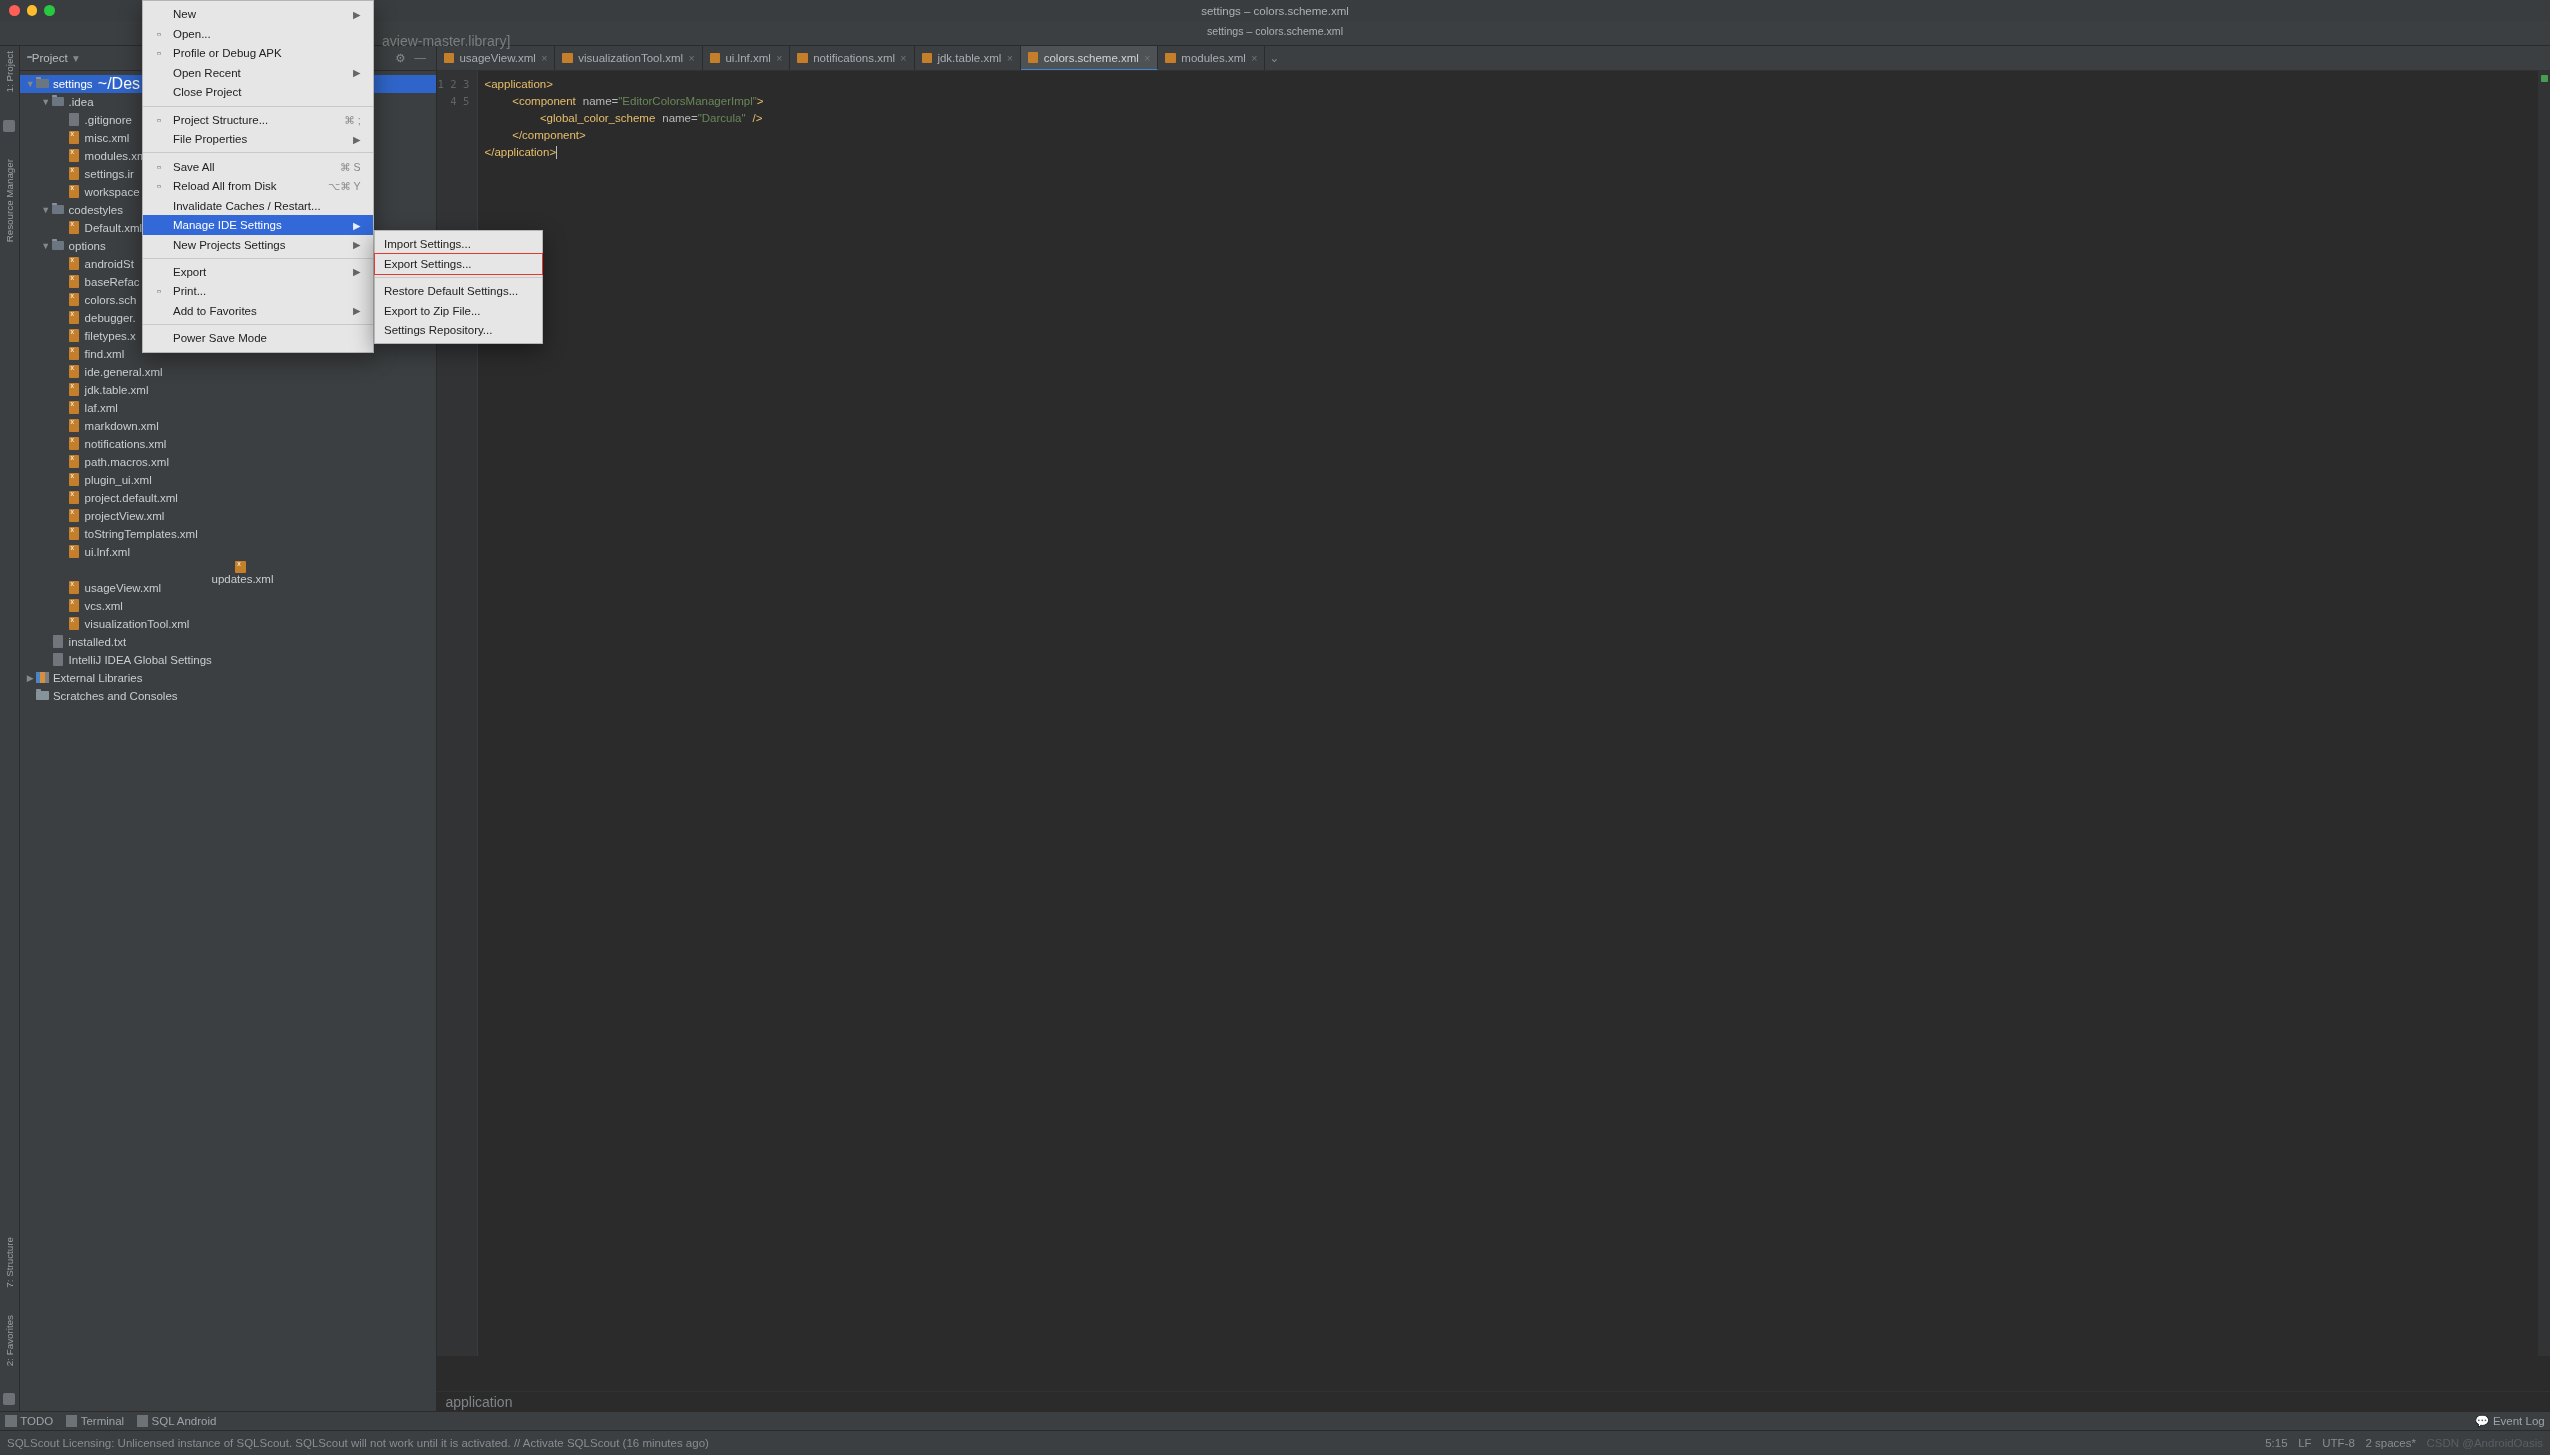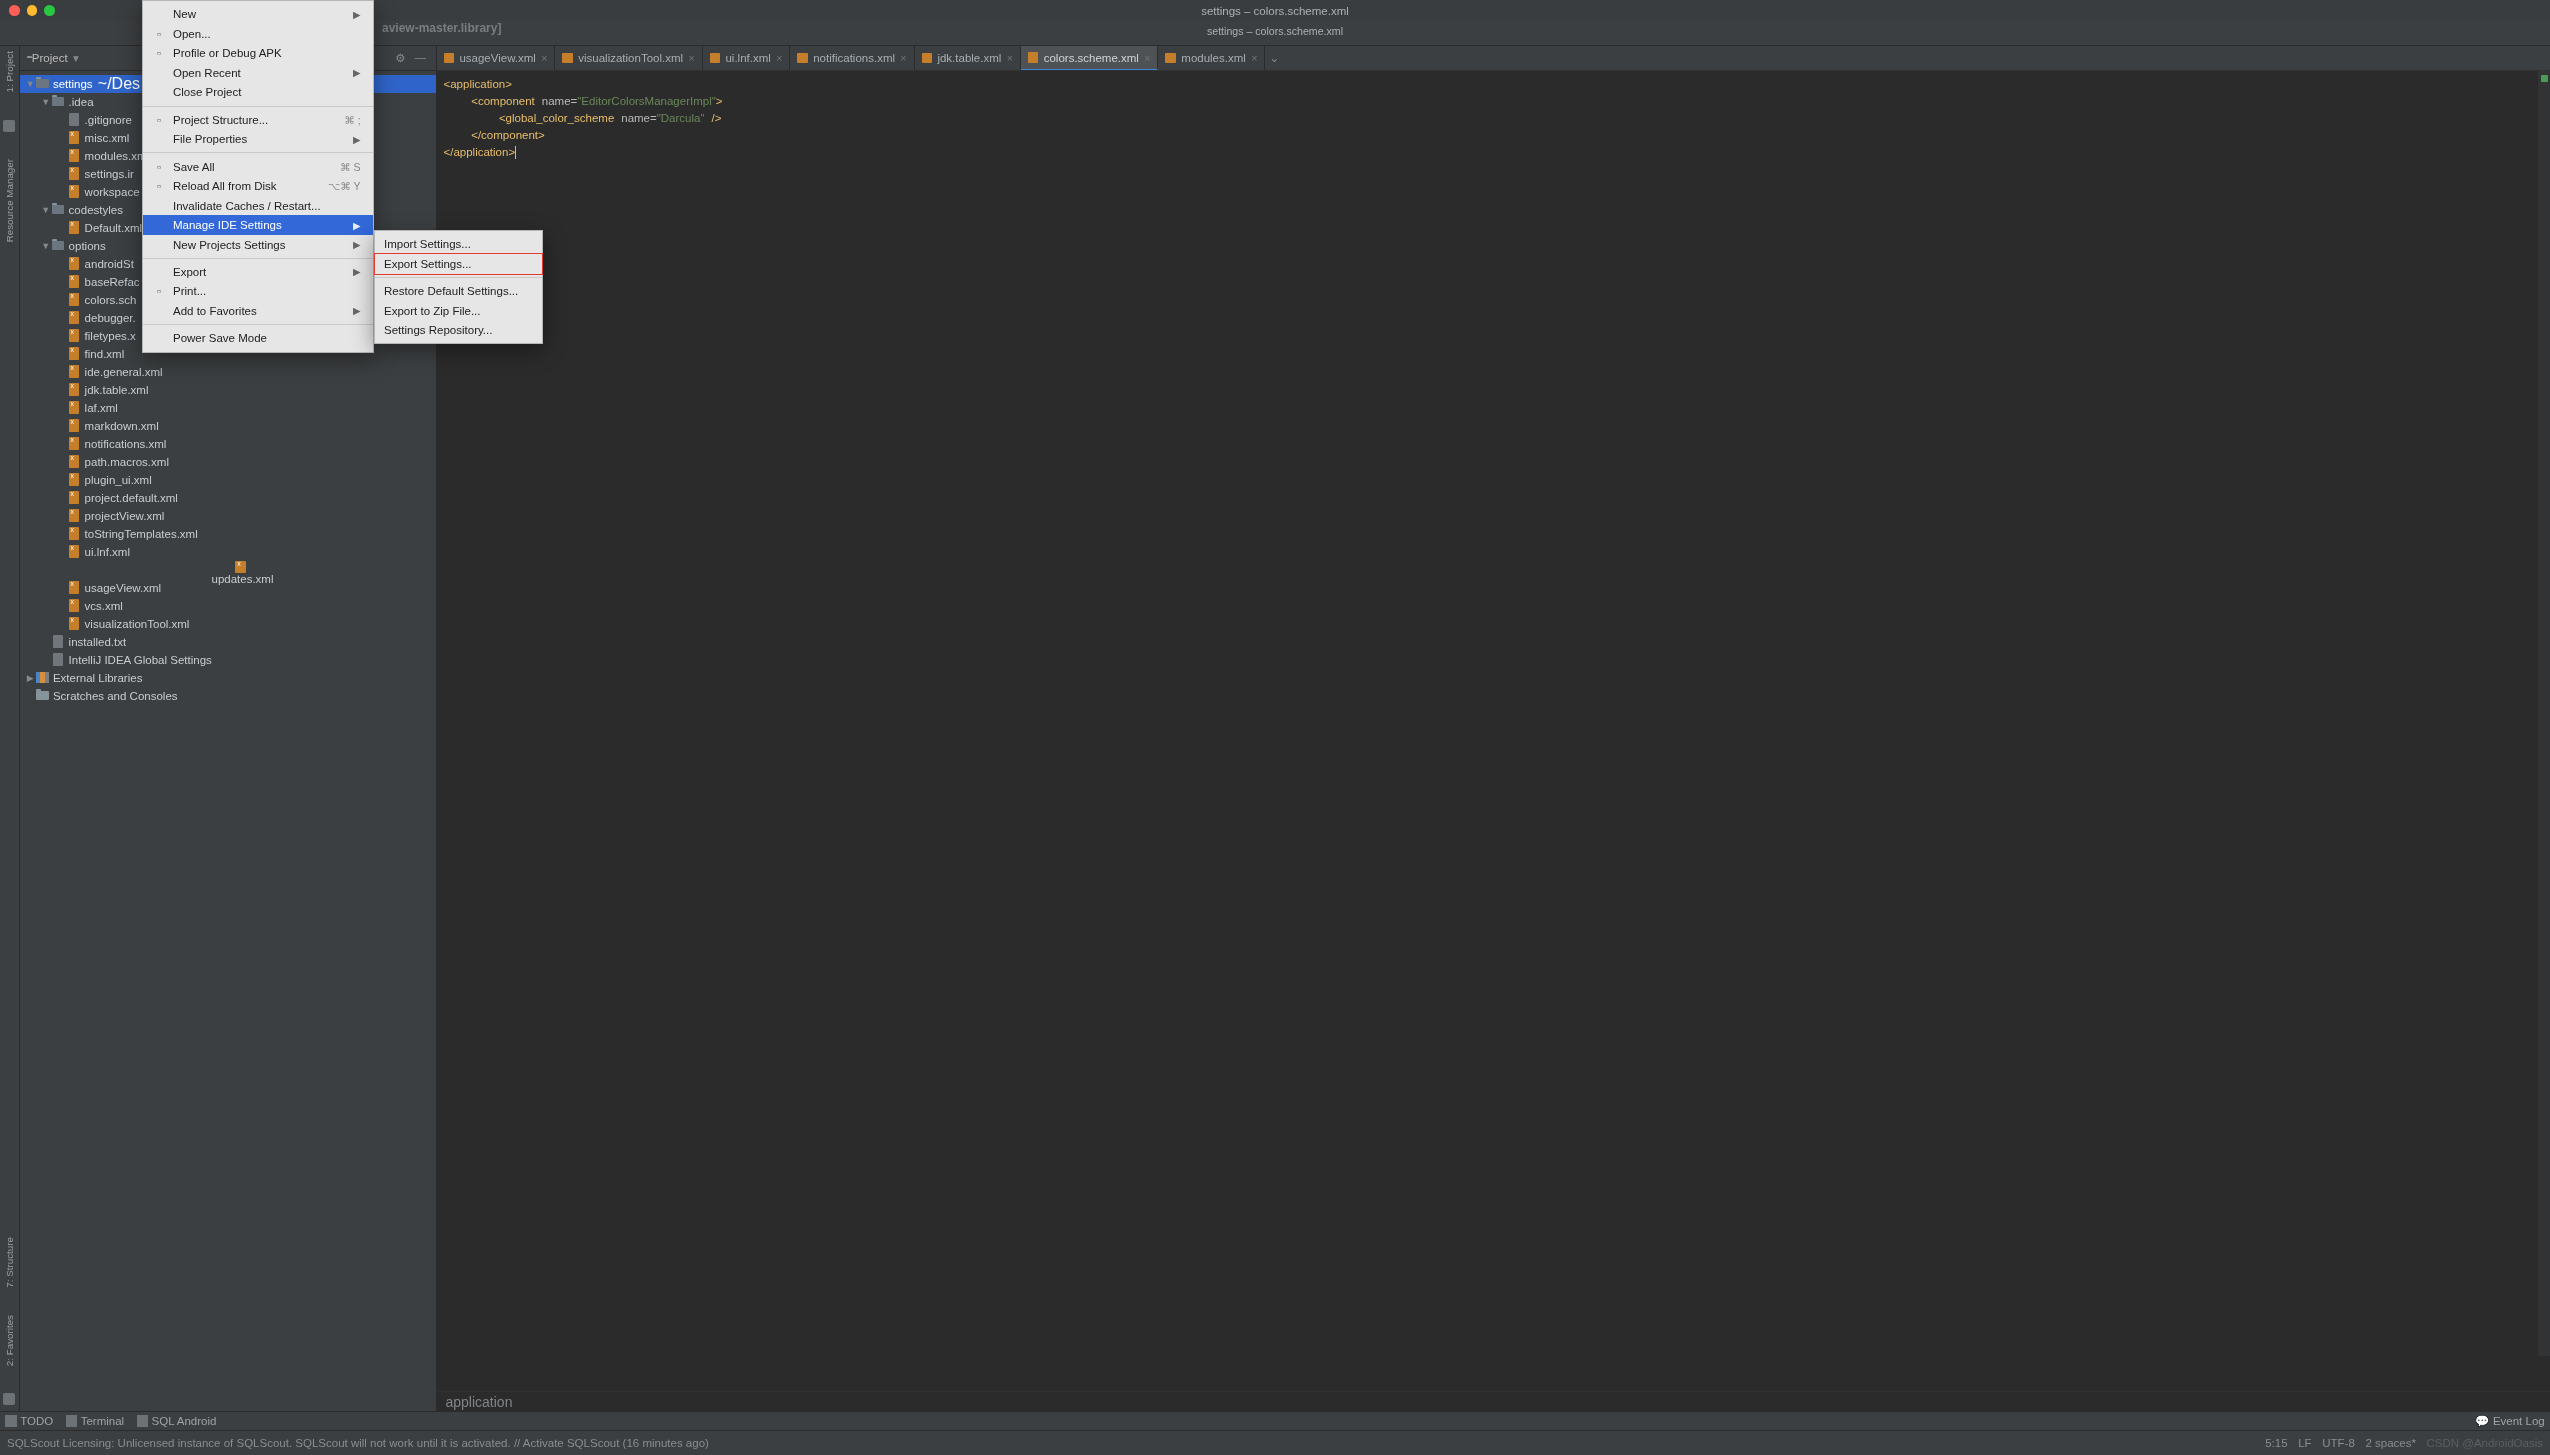--- a/index.html
+++ b/index.html
@@ -8,21 +8,21 @@
 
 
 .titlebar { height: 21px; background: #3a3d3f; display: flex; align-items: center; position: relative; }
 .traffic { display: flex; gap: 7px; padding-left: 9px; }
 .tl { width: 10.6px; height: 10.6px; border-radius: 50%; }
 .tl.red { background: #ff5f57; } .tl.yellow { background: #febc2e; } .tl.green { background: #28c840; }
 .titlebar .title { position: absolute; left: 50%; transform: translateX(-50%); color: #aeb1b3; font-size: 11.5px; font-weight: 500; }
 
 
 .navbar { height: 25px; background: #3c3f41; border-bottom: 0.9px solid #2b2b2b; position: relative; }
-.navbar .breadcrumb { position: absolute; left: 382px; top: 0; color: #7a7c7e; font-size: 12px; font-weight: bold; }
+.navbar .breadcrumb { position: absolute; left: 382px; top: 12px; color: #7a7c7e; font-size: 14px; }
 .navbar-right { position: absolute; right: 50%; transform: translateX(50%); top: 4.4px; color: #a9b0b5; font-size: 10.6px; }
 
 
 .main { flex: 1; display: flex; min-height: 0; }
 
 
 .leftstrip { width: 19.5px; background: #3c3f41; border-right: 0.9px solid #2b2b2b; display: flex; flex-direction: column; align-items: center; padding-top: 5.3px; gap: 27px; }
 .vtext { writing-mode: vertical-rl; transform: rotate(180deg); font-size: 9.8px; color: #9aa0a5; cursor: pointer; }
 .vicon { width: 12.4px; height: 12.4px; background: #6d7276; border-radius: 1.8px; }
 
@@ -416,20 +416,25 @@
             <span class="close">×</span>
           </div>
           <div class="tab">
             <span class="ic"></span>
             <span>modules.xml</span>
             <span class="close">×</span>
           </div>
           <div class="more">⌄</div>
         </div>
       <div class="code-wrap">
+        <div class="gutter" id="gutter">1
+2
+3
+4
+5</div>
         <div class="code" id="code"><span class="tag">&lt;application&gt;</span>
     <span class="tag">&lt;component</span> <span class="attr">name=</span><span class="val">"EditorColorsManagerImpl"</span><span class="tag">&gt;</span>
         <span class="tag">&lt;global_color_scheme</span> <span class="attr">name=</span><span class="val">"Darcula"</span> <span class="tag">/&gt;</span>
     <span class="tag">&lt;/component&gt;</span>
 <span class="tag">&lt;/application&gt;</span><span class="cursor"></span></div>
         <div class="rgutter">
             <div class="ok"></div>
           </div>
       </div>
       <div class="breadbar">application</div>

